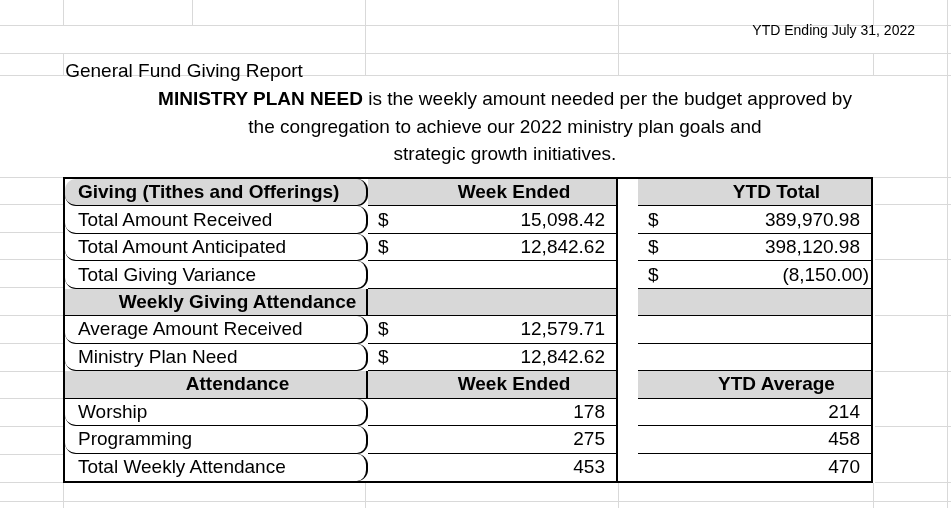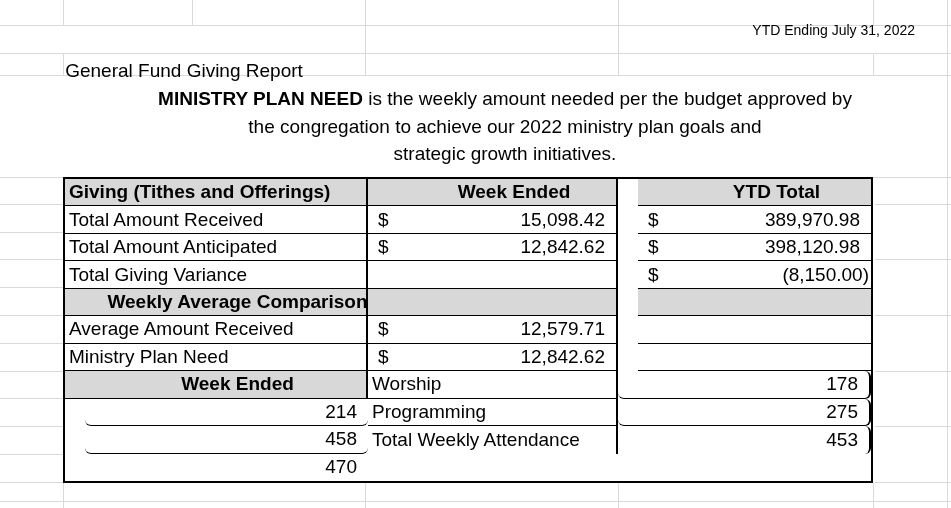--- a/index.html
+++ b/index.html
@@ -48,25 +48,25 @@
     grid-template-rows:repeat(11, 1fr);
   }
   .cell {
     box-sizing:border-box; border-right:2px solid #000; border-bottom:1px solid #000;
     display:flex; align-items:center; font-size:19px;
     overflow:hidden; white-space:nowrap;
   }
   .col-c   { border-right:none;margin-left:20px; }
   .row-last{ border-bottom:none; }
   .sec     { background:#d8d8d8; font-weight:bold; }
-  .c-label { padding-left:4px; justify-content:flex-start; }
+  .c-label { padding-left:13px; justify-content:flex-start;border-radius:11px; }
   .c-center{ justify-content:center;padding-left:44px; }
   .c-money { justify-content:space-between; padding:0 11px 0 10px; }
   .c-money.tight { padding-right:2px; }
-  .c-num   { justify-content:flex-end; padding-right:11px;border-radius:6px; }
+  .c-num   { justify-content:flex-end; padding-right:11px; }
 </style>
 </head>
 <body>
 
 <div class="sheet">
 
   <div>
     <div class="gl-h" style="top:25px"></div>
     <div class="gl-h" style="top:53px"></div>
     <div class="gl-h" style="top:75px"></div>
@@ -126,21 +126,21 @@
     <div class="cell c-label">Total Giving Variance</div>
     <div class="cell c-money">
       <span></span>
       <span></span>
     </div>
     <div class="cell c-money tight col-c">
       <span>$</span>
       <span>(8,150.00)</span>
     </div>
 
-    <div class="cell c-center sec">Weekly Average Comparison</div>
+    <div class="cell c-center sec">Weekly Giving Attendance</div>
     <div class="cell sec"></div>
     <div class="cell sec col-c"></div>
 
     <div class="cell c-label">Average Amount Received</div>
     <div class="cell c-money">
       <span>$</span>
       <span>12,579.71</span>
     </div>
     <div class="cell c-money col-c">
       <span></span>
@@ -150,21 +150,23 @@
     <div class="cell c-label">Ministry Plan Need</div>
     <div class="cell c-money">
       <span>$</span>
       <span>12,842.62</span>
     </div>
     <div class="cell c-money col-c">
       <span></span>
       <span></span>
     </div>
 
+    <div class="cell c-center sec">Attendance</div>
     <div class="cell c-center sec">Week Ended</div>
+    <div class="cell c-center sec col-c">YTD Average</div>
 
     <div class="cell c-label">Worship</div>
     <div class="cell c-num">178</div>
     <div class="cell c-num col-c">214</div>
 
     <div class="cell c-label">Programming</div>
     <div class="cell c-num">275</div>
     <div class="cell c-num col-c">458</div>
 
     <div class="cell c-label row-last">Total Weekly Attendance</div>

